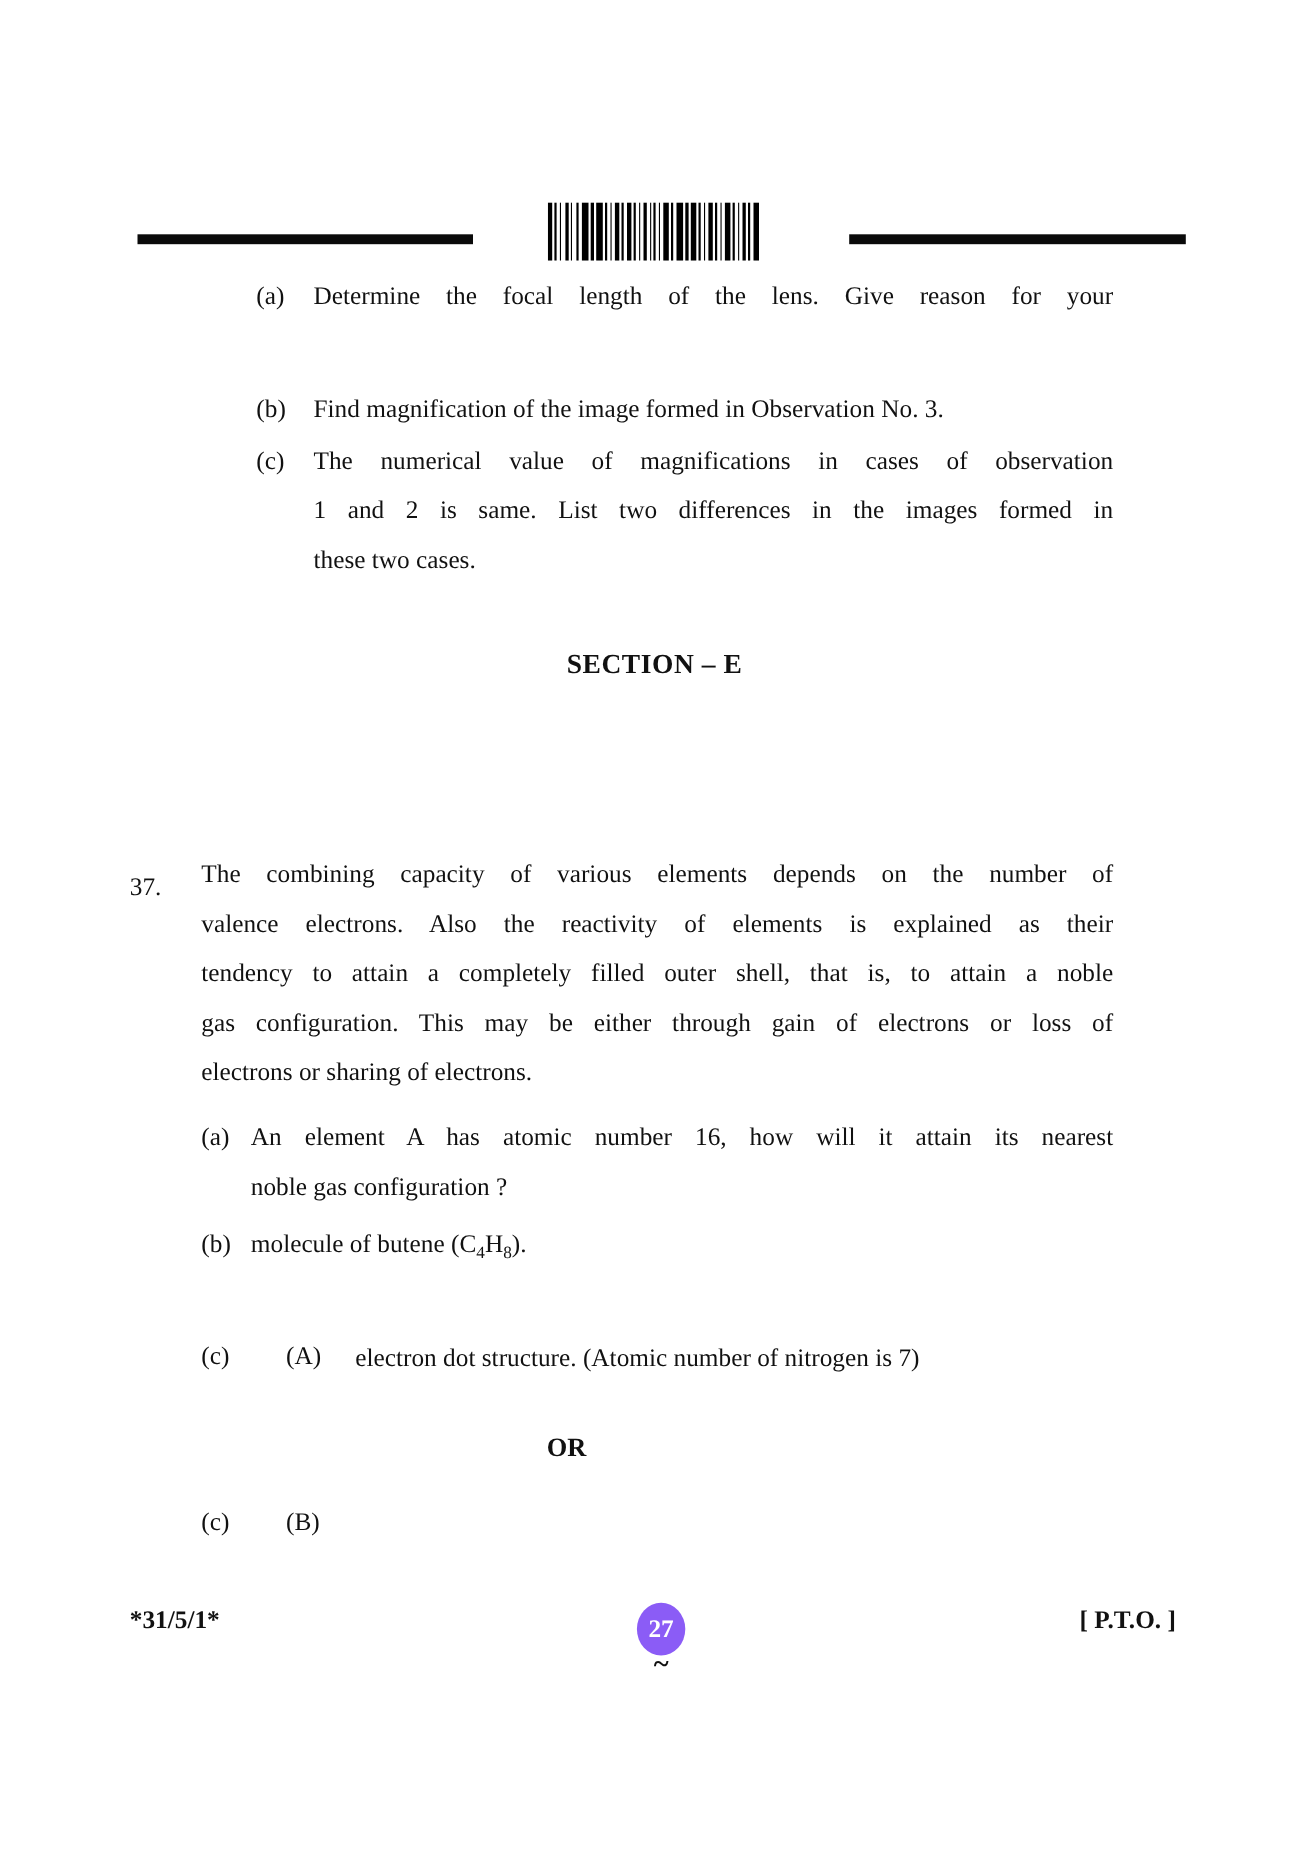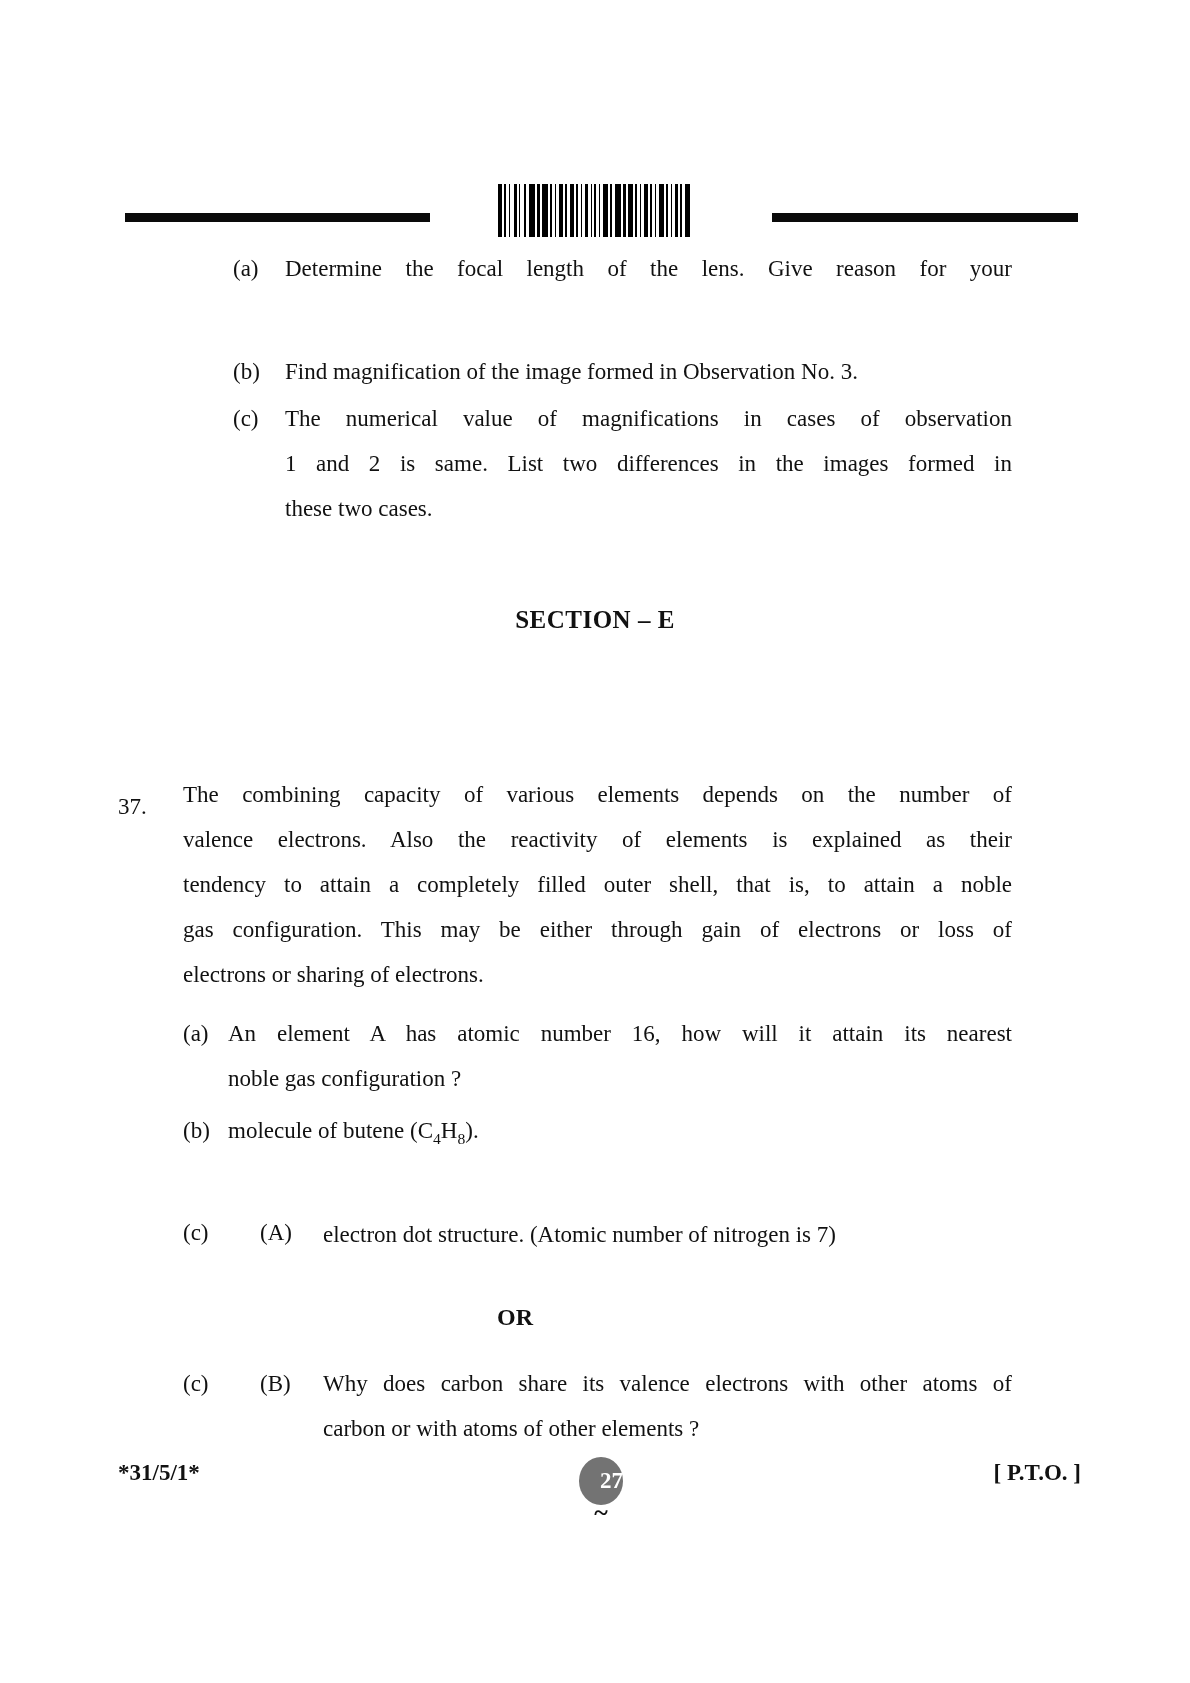--- a/index.html
+++ b/index.html
@@ -19,44 +19,44 @@
   .barcode{left:498px;top:184px;width:192px;height:53px;}
   .body-text{font-size:23px;line-height:45px;}
   .item-row{display:flex;align-items:flex-start;}
   .item-label{flex:0 0 auto;font-size:23px;line-height:45px;}
   .ln{text-align:justify;}
   .jfull{text-align-last:justify;}
   .txtcol{flex:1 1 auto;}
   sub{font-size:68%;line-height:0;}
   .section-heading{
     left:0;top:591px;width:1190px;text-align:center;
-    font-size:25px;font-weight:700;letter-spacing:.5px;margin-top:15px;
+    font-size:25px;font-weight:700;letter-spacing:.5px;
   }
   .intro{left:183px;top:641px;width:829px;font-weight:700;font-size:23.5px;line-height:45px;}
   .q-number{left:118px;top:784px;font-size:23px;}
   .q37-para{left:183px;top:772px;width:829px;}
   .block-36a{left:233px;top:246px;width:779px;}
   .block-36b{left:233px;top:349px;width:779px;}
   .block-36c{left:233px;top:396px;width:779px;}
   .lbl36{width:52px;}
   .block-37a{left:183px;top:1011px;width:829px;}
   .block-37b{left:183px;top:1108px;width:829px;}
   .lbl37{width:45px;}
   .block-37cA{left:183px;top:1210px;width:829px;}
   .block-37cB{left:183px;top:1361px;width:829px;}
   .lblc{width:77px;}
   .lblsub{width:63px;}
   .lh50 .ln{line-height:50px;}
   .or-line{left:0;top:1304px;width:1030px;text-align:center;font-size:24px;font-weight:700;}
   .footer-code{left:118px;top:1460px;font-size:23px;font-weight:700;}
-  .footer-pto{left:0px;top:1460px;width:1069px;text-align:right;font-size:23px;font-weight:700;padding-left:12px;}
+  .footer-pto{left:0px;top:1460px;width:1069px;text-align:right;font-size:23px;font-weight:700;}
   .page-circle{
     left:579px;top:1457px;width:44px;height:48px;
-    background:#737373;border-radius:50%;
-    display:flex;align-items:center;justify-content:flex-end;
+    background:#8b5cf6;border-radius:50%;
+    display:flex;align-items:center;justify-content:center;
     color:#fff;font-size:23px;font-weight:700;
   }
   .tilde{left:579px;top:1498px;width:44px;text-align:center;font-size:26px;font-weight:700;}
 </style>
 </head>
 <body>
 
 <div class="page">
 
   <div class="bar bar-left"></div>
@@ -154,24 +154,20 @@
     <div class="txtcol">
         <div class="ln">electron dot structure. (Atomic number of nitrogen is 7)</div>
       </div>
   </div>
 
   <div class="abs or-line">OR</div>
 
   <div class="abs body-text item-row block-37cB">
     <div class="item-label lblc">(c)</div>
     <div class="item-label lblsub">(B)</div>
-    <div class="txtcol">
-        <div class="ln jfull">Why does carbon share its valence electrons with other atoms of</div>
-        <div class="ln">carbon or with atoms of other elements ?</div>
-      </div>
   </div>
 
   <div class="abs footer-code">*31/5/1*</div>
   <div class="abs page-circle">
     <span>27</span>
   </div>
   <div class="abs tilde">~</div>
   <div class="abs footer-pto">[ P.T.O. ]</div>
 
 </div>

